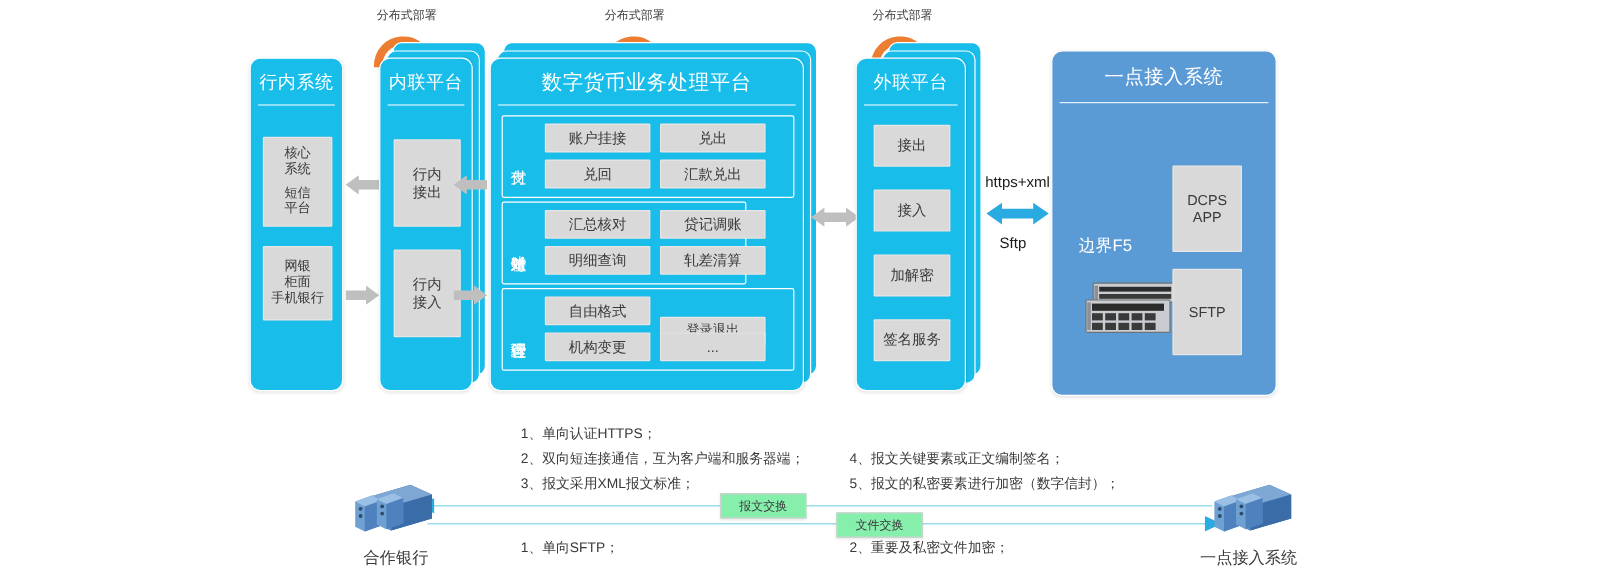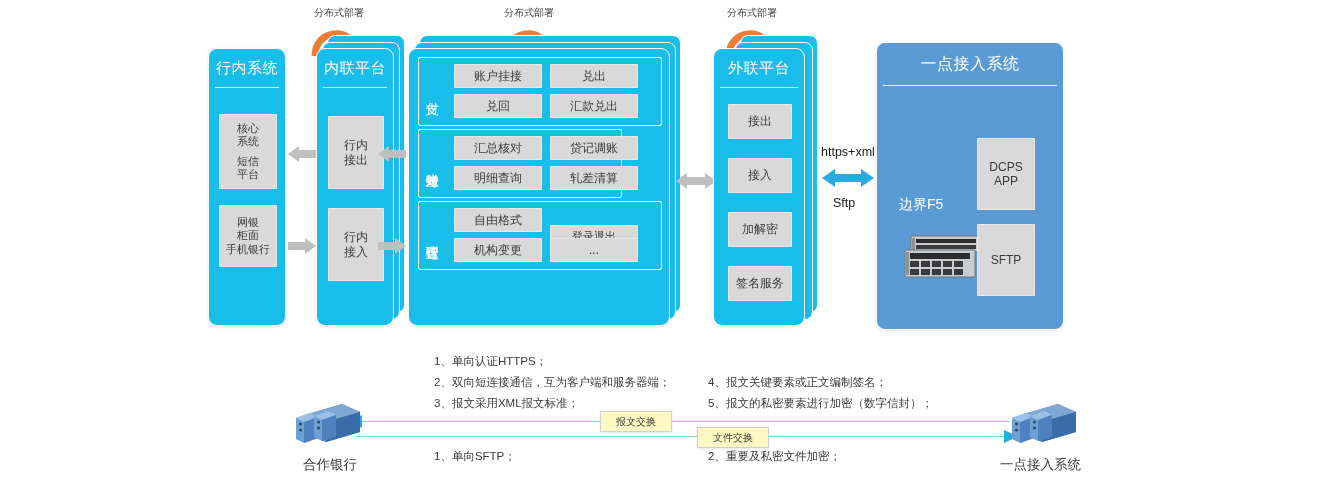--- a/index.html
+++ b/index.html
@@ -70,21 +70,21 @@
   .grp-name {
     position:absolute; left:0; top:0; bottom:0; width:26px;
     color:#ffffff; font-size:13px; line-height:1.02;
     display:flex; align-items:center; justify-content:center;
     writing-mode:vertical-rl; text-orientation:upright; letter-spacing:0px;
   }
 
   
   .note { position:absolute; font-size:11.5px; color:#3a3a3a; white-space:nowrap; }
   .exch-box{
-    position:absolute; background:#fef9c3; border:1px solid #D0D0D0;
+    position:absolute; background:#86efac; border:1px solid #D0D0D0;
     font-size:10px; color:#3a3a3a; display:flex; align-items:center;
     justify-content:center; box-shadow:0 1px 2px rgba(0,0,0,.10);
   }
   .flowline{ position:absolute; height:1px; background:#7FD4E8; }
   .node-cap{ position:absolute; font-size:13.5px; color:#3a3a3a; white-space:nowrap; }
 </style>
 </head>
 <body>
 
 <div id="stage">
@@ -151,20 +151,21 @@
   <svg class="garrow" style="left:378px; top:146px;" width="28" height="16" viewBox="0 0 28 16">
     <path d="M28 4 H11 V0 L0 8 L11 16 V12 H28 Z" fill="#BFBFBF"></path>
   </svg>
   <svg class="garrow" style="left:378px; top:238px;" width="28" height="16" viewBox="0 0 28 16">
     <path d="M0 4 H17 V0 L28 8 L17 16 V12 H0 Z" fill="#BFBFBF"></path>
   </svg>
 
   <div class="stackcard" style="left:419px; top:35px; width:262px; height:278px;"></div>
   <div class="stackcard" style="left:414px; top:42px; width:262px; height:278px;"></div>
   <div class="panel" style="left:408px; top:48px; width:262px; height:278px;">
+    <div class="panel-title" style="height:39px; font-size:17px;">数字货币业务处理平台</div>
     <div class="panel-body" style="height:239px;">
 
       <div class="grp" style="left:9px; top:8px; width:244px; height:69px;">
         <div class="grp-name">支付</div>
         <div class="chip" style="left:35px; top:6px; width:88px; height:24px; font-size:12px;">账户挂接</div>
         <div class="chip" style="left:131px; top:6px; width:88px; height:24px; font-size:12px;">兑出</div>
         <div class="chip" style="left:35px; top:36px; width:88px; height:24px; font-size:12px;">兑回</div>
         <div class="chip" style="left:131px; top:36px; width:88px; height:24px; font-size:12px;">汇款兑出</div>
       </div>
 

